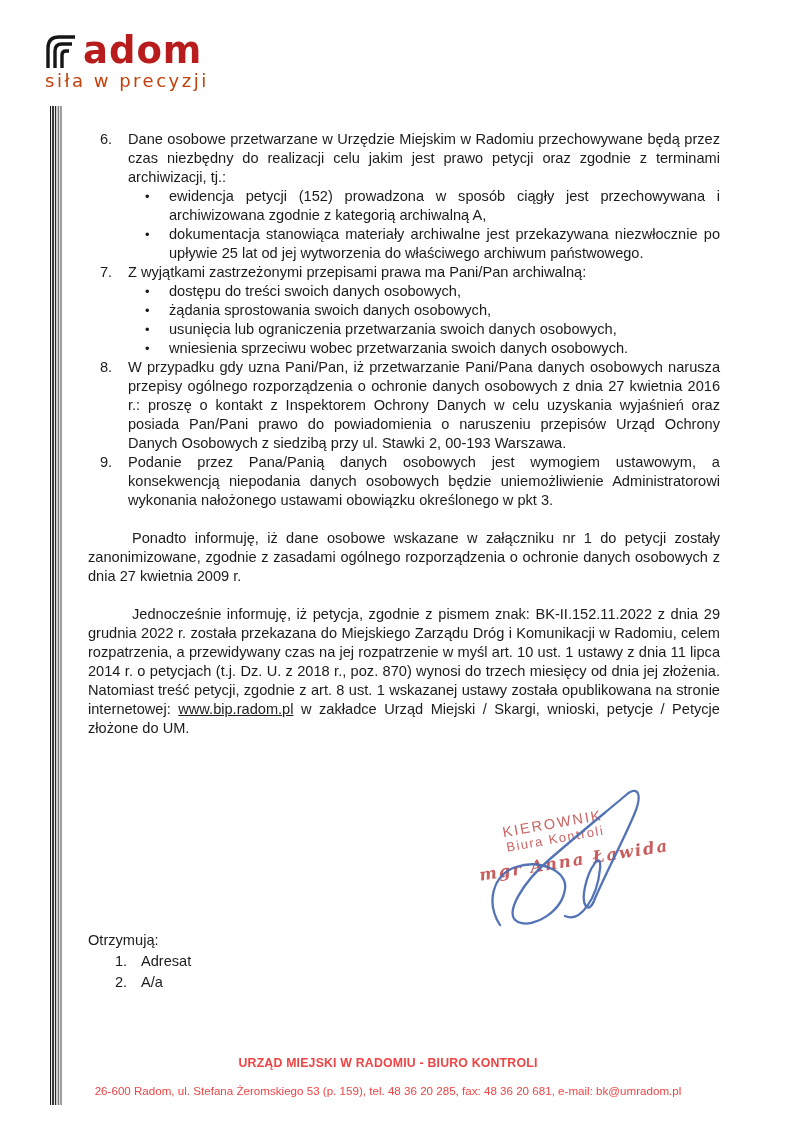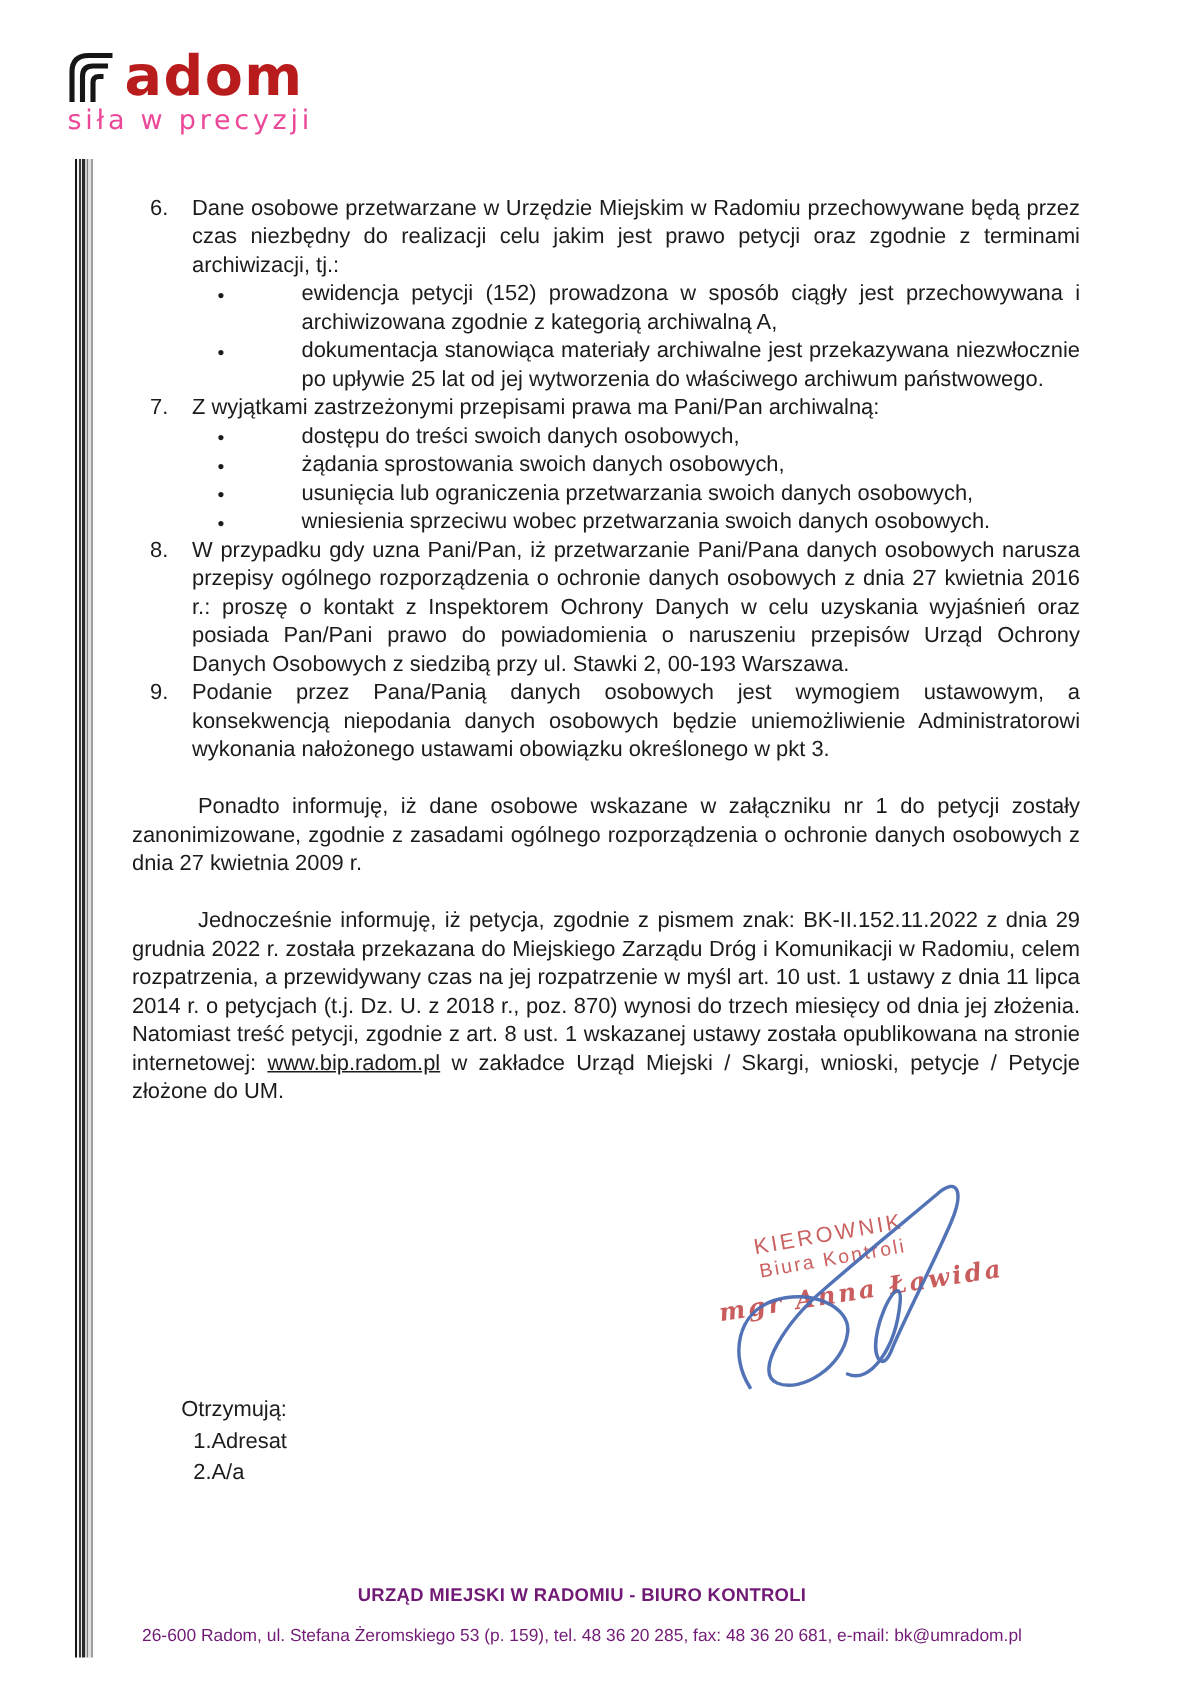--- a/index.html
+++ b/index.html
@@ -10,21 +10,21 @@
   
   .logo{position:absolute;left:45px;top:34px;}
   .logo-row{display:flex;align-items:flex-end;}
   .logo-mark{display:block;margin-right:2px;}
   .brand{
     font-family:"DejaVu Sans", sans-serif;font-weight:700;font-size:37px;
     line-height:34px;letter-spacing:1px;color:#b91c1c;
   }
   .tagline{
     font-family:"DejaVu Sans", sans-serif;font-weight:400;font-size:18px;
-    letter-spacing:2.5px;color:#ec4899;margin-top:2px;
+    letter-spacing:2.5px;color:#c2410c;margin-top:2px;
   }
   
   .scan-stripes{
     position:absolute;left:50px;top:106px;width:13px;height:999px;
     background:linear-gradient(to right,
       #141414 0px,#141414 1.5px,
       #f2f2f2 1.5px,#f2f2f2 2.5px,
       #3c3c3c 2.5px,#3c3c3c 4px,
       #e8e8e8 4px,#e8e8e8 5px,
       #2a2a2a 5px,#2a2a2a 6.5px,
@@ -37,43 +37,43 @@
   
   .content{
     position:absolute;left:88px;top:130px;width:632px;
     font-size:14.6px;line-height:19px;text-align:justify;color:#1b1b1b;
   }
   .li{display:flex;}
   .li .num{flex:0 0 28px;padding-left:12px;box-sizing:content-box;}
   .li .li-text{flex:1;}
   .bullet{display:flex;}
   .bullet .dot{flex:0 0 24px;padding-left:57px;box-sizing:content-box;font-size:13px;}
-  .bullet .b-text{flex:1;margin-left:32px;}
+  .bullet .b-text{flex:1;}
   .para{text-indent:44px;margin-top:19px;}
   .weblink{text-decoration:underline;}
   
   .stamp{
     position:absolute;left:492px;top:826px;color:#c04040;opacity:.82;
     transform:rotate(-10deg);transform-origin:left top;text-align:center;width:120px;
   }
   .stamp-l1{font-size:14.5px;letter-spacing:2px;}
   .stamp-l2{font-size:13px;letter-spacing:1.5px;}
   .stamp-name{
     position:absolute;left:478px;top:866px;color:#c04040;opacity:.85;
     transform:rotate(-9deg);transform-origin:left top;
     font-family:"DejaVu Serif", serif;font-style:italic;font-weight:700;
     font-size:16.5px;letter-spacing:2px;white-space:nowrap;
   }
   .signature{position:absolute;left:428px;top:775px;}
   
-  .recipients{position:absolute;left:88px;top:930px;font-size:14.6px;line-height:21px;text-align:right;}
+  .recipients{position:absolute;left:88px;top:930px;font-size:14.6px;line-height:21px;}
   .recipients .r-item{display:flex;padding-left:27px;}
   .recipients .r-num{flex:0 0 26px;}
   
-  .footer{position:absolute;left:0;top:1056px;width:776px;text-align:center;color:#701a75;}
+  .footer{position:absolute;left:0;top:1056px;width:776px;text-align:center;color:#ef4444;}
   .footer-title{font-weight:700;font-size:12.3px;letter-spacing:.2px;}
   .footer-address{font-size:11.6px;margin-top:14px;}
 </style>
 </head>
 <body>
 
 <div class="logo">
   <div class="logo-row">
     <svg class="logo-mark" width="36" height="34" viewBox="0 0 36 34">
       <path d="M3,34 L3,14 Q3,3 14,3 L30,3" fill="none" stroke="#161616" stroke-width="3.4"></path>

